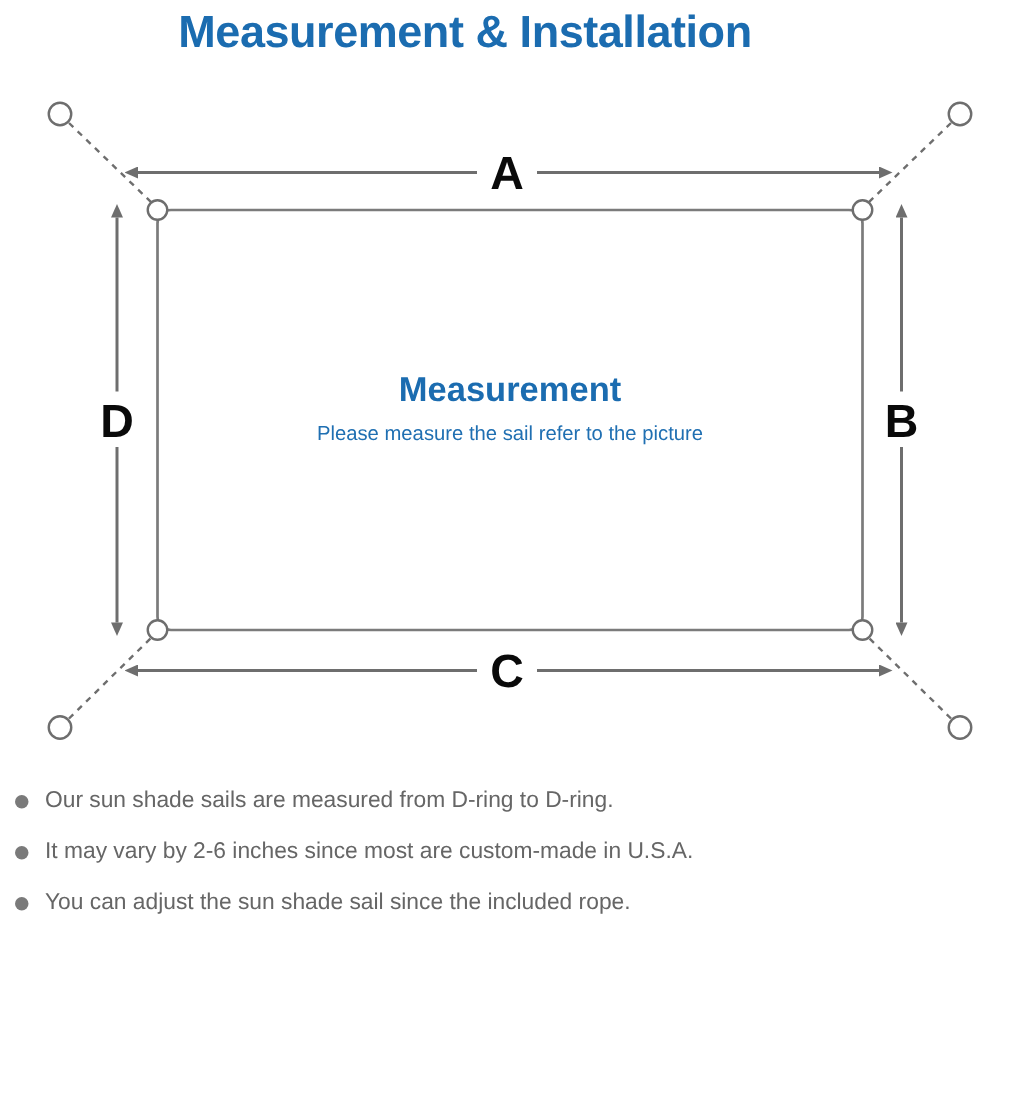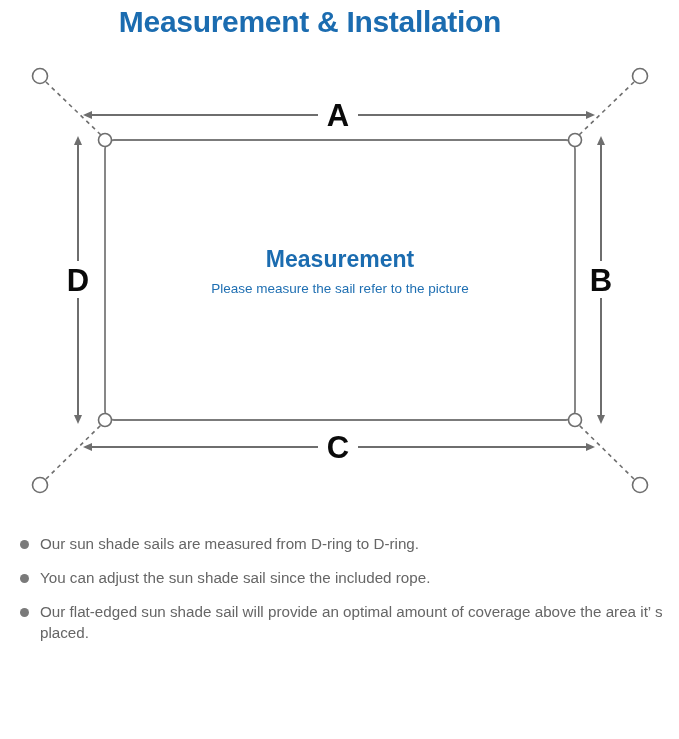--- a/index.html
+++ b/index.html
@@ -59,21 +59,21 @@
     font-size: 13.5px;
     fill: #1f6fb2;
   }
 
   #notes-list {
     position: absolute;
     left: 0;
     top: 523px;
     width: 666px;
     padding: 0;
-    margin: 10px;
+    margin: 0;
     list-style: none;
   }
   .note-item {
     position: relative;
     padding-left: 30px;
     padding-right: 6px;
     margin-bottom: 13px;
     font-size: 15.2px;
     line-height: 21px;
     color: #666666;
@@ -157,19 +157,19 @@
   </svg>
 </div>
 
 <ul id="notes-list">
   <li class="note-item">
     <span class="note-bullet"></span>
     <span>Our sun shade sails are measured from D-ring to D-ring.</span>
   </li>
   <li class="note-item">
     <span class="note-bullet"></span>
-    <span>You can adjust the sun shade sail since the included rope.</span>
+    <span>It may vary by 2-6 inches since most are custom-made in U.S.A.</span>
   </li>
   <li class="note-item">
     <span class="note-bullet"></span>
-    <span>Our flat-edged sun shade sail will provide an optimal amount of coverage above the area it’ s placed.</span>
+    <span>You can adjust the sun shade sail since the included rope.</span>
   </li>
 </ul>
 
 </body></html>

